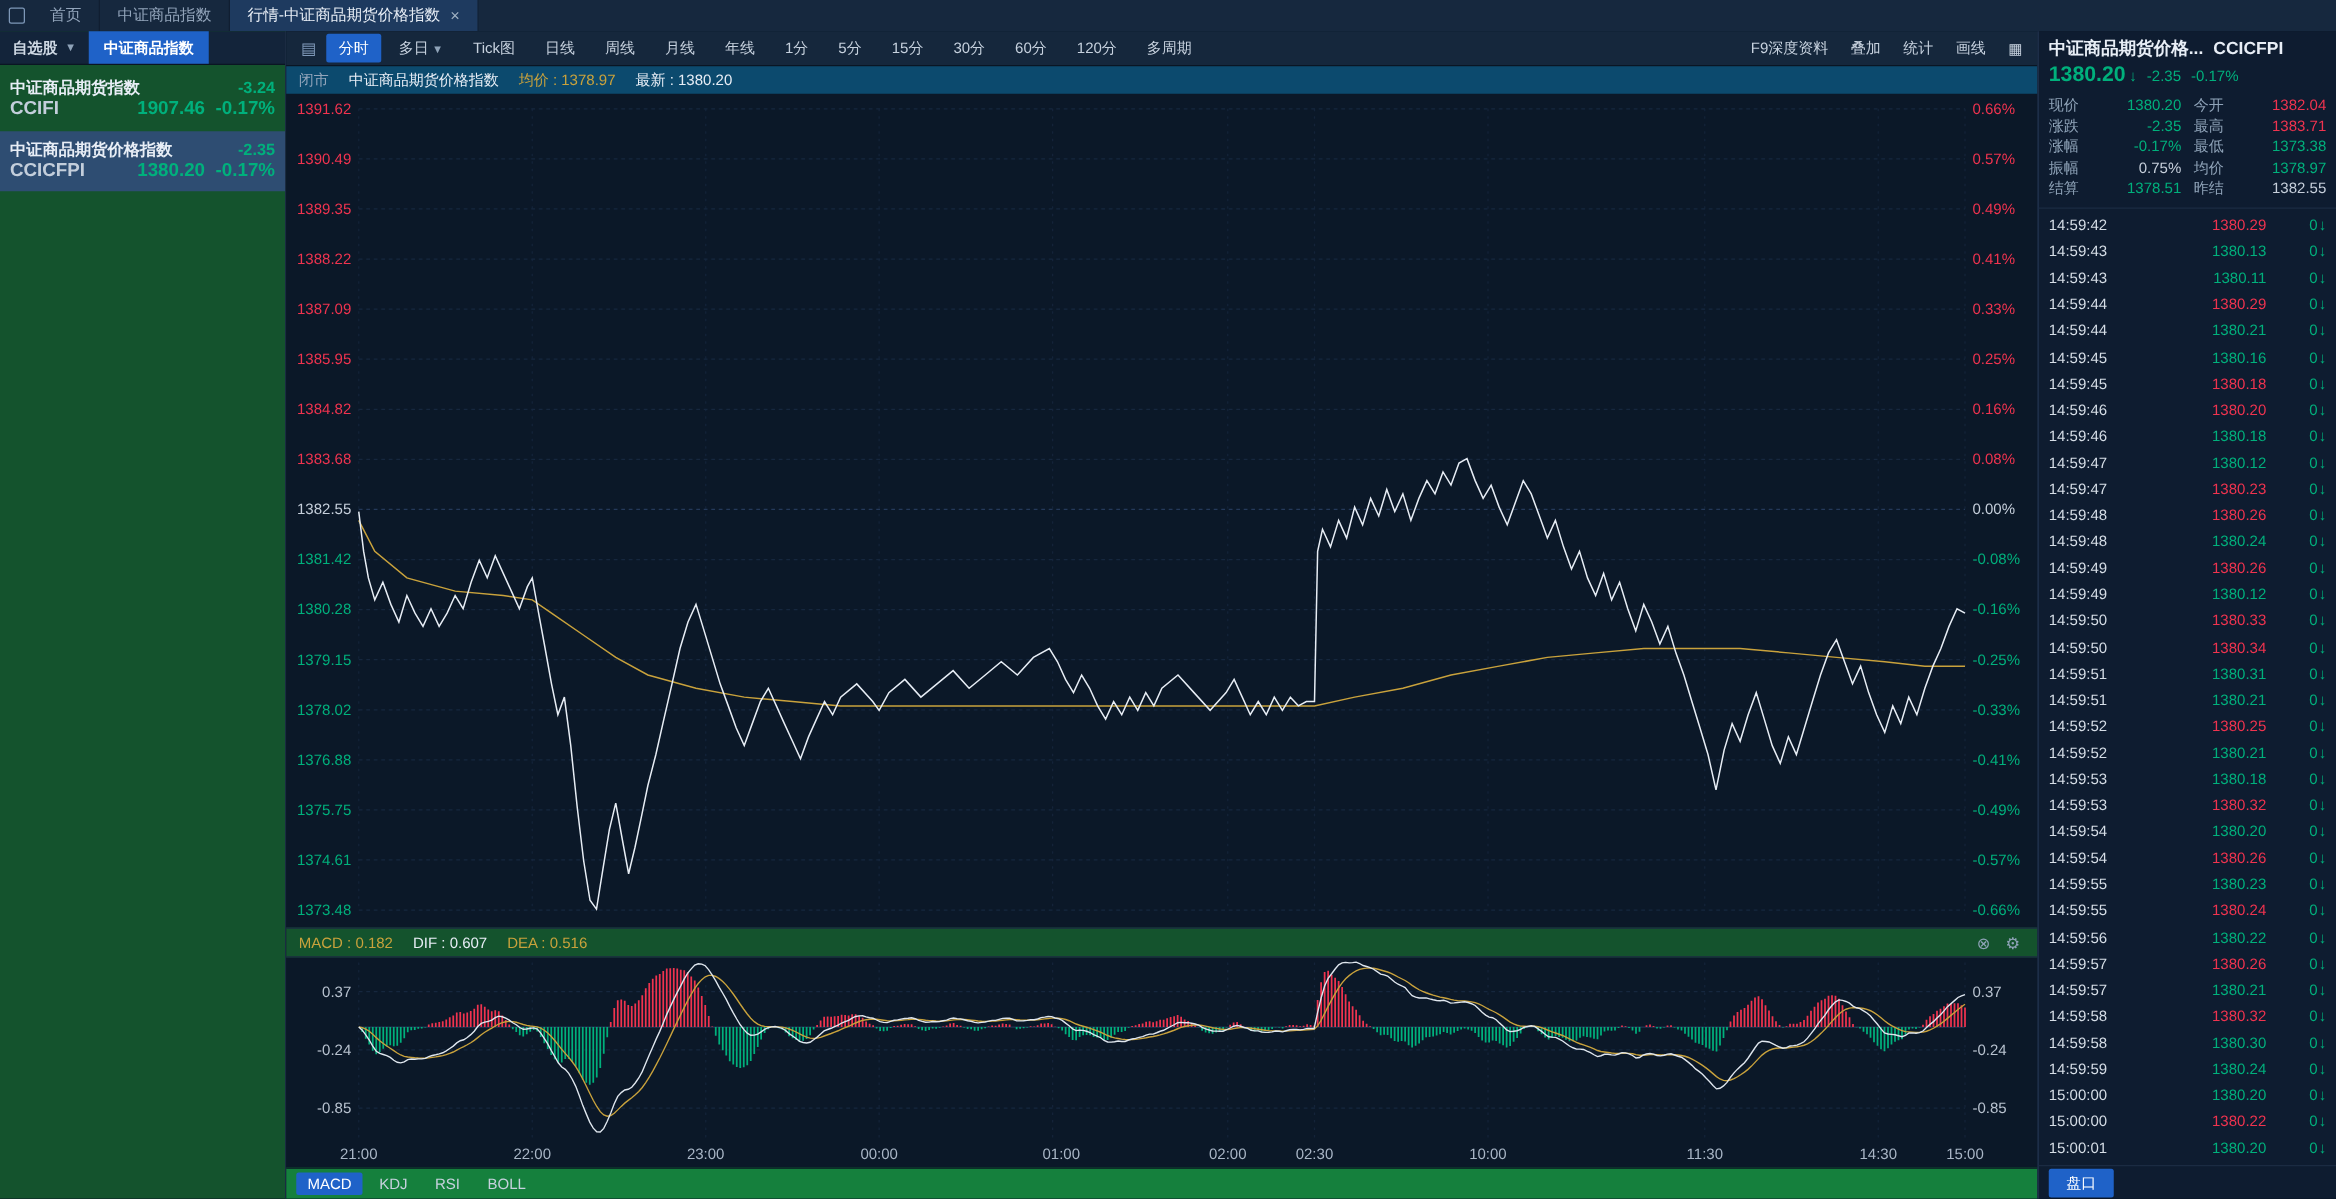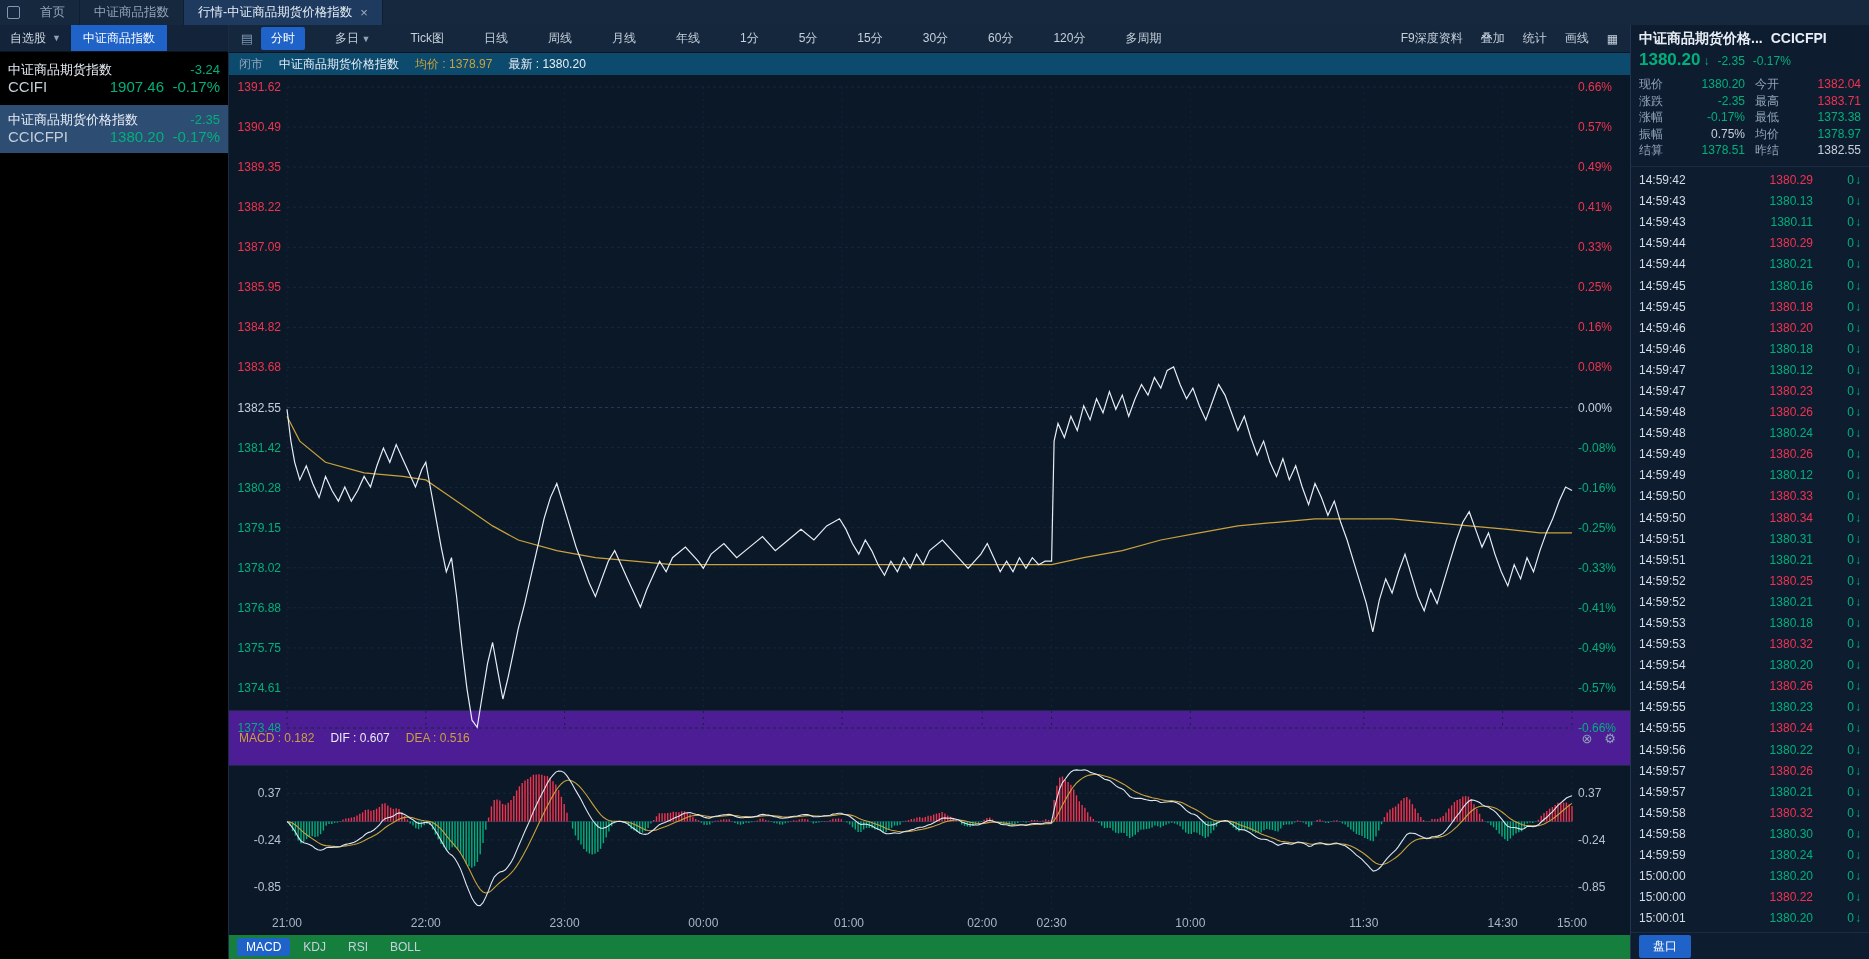--- a/index.html
+++ b/index.html
@@ -11,21 +11,21 @@
   .topbar{height:25px;background:#16283e;display:flex;align-items:stretch;font-size:12.5px;flex:none;}
   .logo{width:26px;display:flex;align-items:center;justify-content:center;}
   .logo i{display:block;width:11px;height:11px;border:1.5px solid #7e98b8;border-radius:2px;}
   .tab{display:flex;align-items:center;padding:0 14px;color:#93a5bb;border-right:1px solid #101e31;gap:8px;white-space:nowrap;}
   .tab.active{background:#1e3a5f;color:#e8eef6;text-align:center;}
   .tab .close{color:#9fb0c2;font-size:13px;line-height:1;}
 
   .main-row{flex:1;display:flex;min-height:0;}
 
   
-  .sidebar{width:228px;flex:none;background:#000000;border-right:1px solid #1b2b42;display:flex;flex-direction:column;}
+  .sidebar{width:228px;flex:none;background:#14532d;border-right:1px solid #1b2b42;display:flex;flex-direction:column;font-weight:bold;}
   .sb-head{height:26px;flex:none;display:flex;align-items:stretch;background:#13243a;border-bottom:1px solid #0a1523;}
   .sb-drop{display:flex;align-items:center;gap:6px;padding:0 10px;color:#cfd9e4;}
   .caret{font-size:9px;color:#8fa3b8;}
   .sb-tab{display:flex;align-items:center;padding:0 12px;background:#1f62c8;color:#fff;}
   .sb-list{padding-top:3px;}
   .sb-item{padding:6px 8px 8px;margin-bottom:2px;}
   .sb-item.sel{background:#2e4d72;}
   .r1{display:flex;justify-content:space-between;font-size:13px;color:#e8eef6;line-height:18px;}
   .r2{display:flex;font-size:15px;color:#c3cedb;line-height:16px;}
   .r2 .cd{flex:1;}
@@ -36,21 +36,21 @@
   .center{flex:1;display:flex;flex-direction:column;background:#0b1828;min-width:0;}
   .toolbar{height:27px;flex:none;background:#15273c;display:flex;align-items:center;padding:0 8px;color:#c6d1de;border-bottom:1px solid #0a1523;}
   .tb-icon{width:20px;text-align:center;color:#7e98b8;margin-right:4px;font-size:13px;}
   .tbtn{padding:3px 10px;border-radius:2px;white-space:nowrap;}
   .tbtn.act{background:#1f62c8;color:#fff;}
   .tb-right{margin-left:auto;display:flex;align-items:center;gap:18px;padding-right:4px;}
   .status{height:22px;flex:none;display:flex;align-items:center;gap:16px;padding-left:10px;background:#0c4a6e;}
   .st-mkt{color:#93a5bb;}
   .chart-main{flex:1;position:relative;min-height:0;}
   .chart-main svg,.chart-macd svg{position:absolute;left:0;top:0;}
-  .macd-head{height:22px;flex:none;background:#4c1d95;border-top:1px solid #1b2b42;border-bottom:1px solid #1b2b42;display:flex;align-items:center;gap:16px;padding:16px 10px;}
+  .macd-head{height:22px;flex:none;background:#14532d;border-top:1px solid #1b2b42;border-bottom:1px solid #1b2b42;display:flex;align-items:center;gap:16px;padding:0 10px;}
   .mh-icons{margin-left:auto;display:flex;gap:12px;color:#8fa3b8;font-size:13px;padding-right:4px;}
   .chart-macd{height:148px;flex:none;position:relative;}
   .time-axis{height:20px;flex:none;position:relative;color:#a9b6c6;}
   .time-axis span{position:absolute;top:2px;transform:translateX(-50%);white-space:nowrap;}
   .ind-bar{height:24px;flex:none;background:#15803d;display:flex;align-items:center;gap:4px;padding-left:8px;color:#c6d1de;border-top:1px solid #0a1523;}
   .ind-tab{padding:2px 9px;border-radius:2px;}
   .ind-tab.act{background:#1f62c8;color:#fff;}
 
   
   .quote{width:238px;flex:none;background:#0e1c30;border-left:1px solid #223450;display:flex;flex-direction:column;min-height:0;}
@@ -123,21 +123,21 @@
               <span class="pr dn">1380.20</span>
               <span class="pc dn">-0.17%</span>
             </div>
           </div>
         </div>
     </aside>
 
     <section class="center">
       <div class="toolbar">
         <span class="tb-icon">▤</span>
-        <div style="display:flex;align-items:center;gap:20px;" id="tbLeft">
+        <div style="display:flex;align-items:center;gap:4px;" id="tbLeft">
             <div class="tbtn act"><span>分时</span></div>
             <div class="tbtn"><span>多日</span><span class="caret"> ▼</span></div>
             <div class="tbtn"><span>Tick图</span></div>
             <div class="tbtn"><span>日线</span></div>
             <div class="tbtn"><span>周线</span></div>
             <div class="tbtn"><span>月线</span></div>
             <div class="tbtn"><span>年线</span></div>
             <div class="tbtn"><span>1分</span></div>
             <div class="tbtn"><span>5分</span></div>
             <div class="tbtn"><span>15分</span></div>

